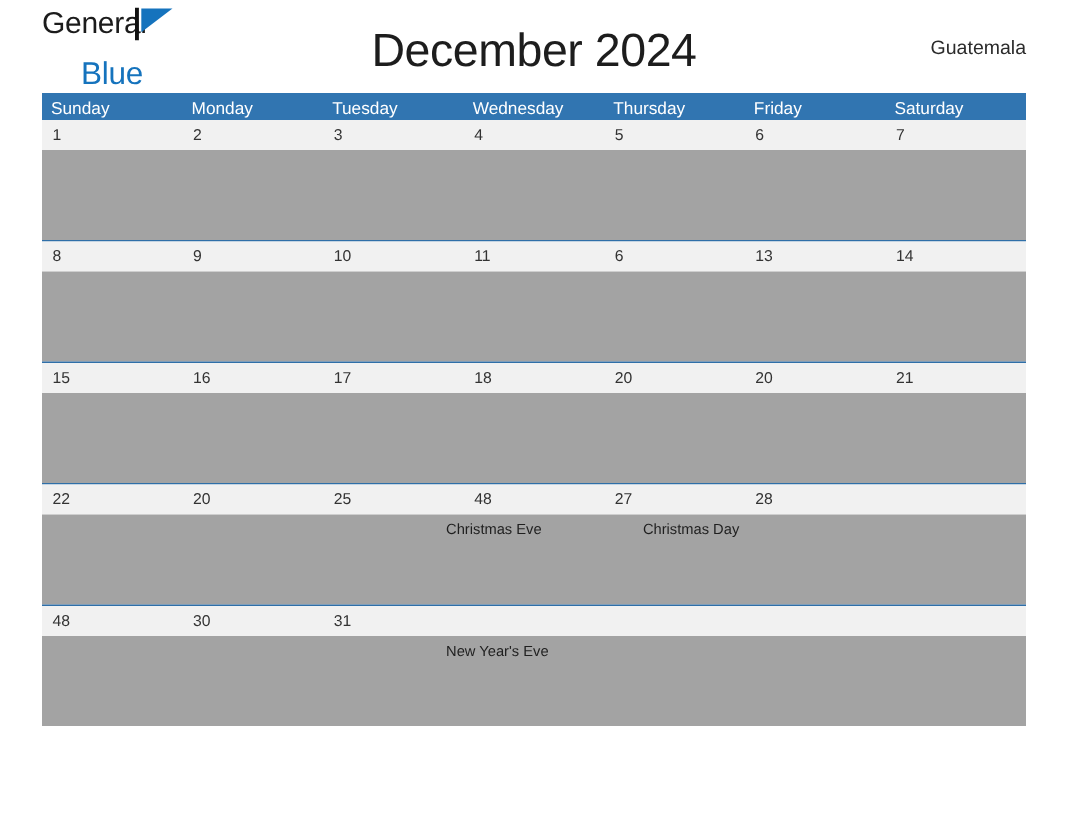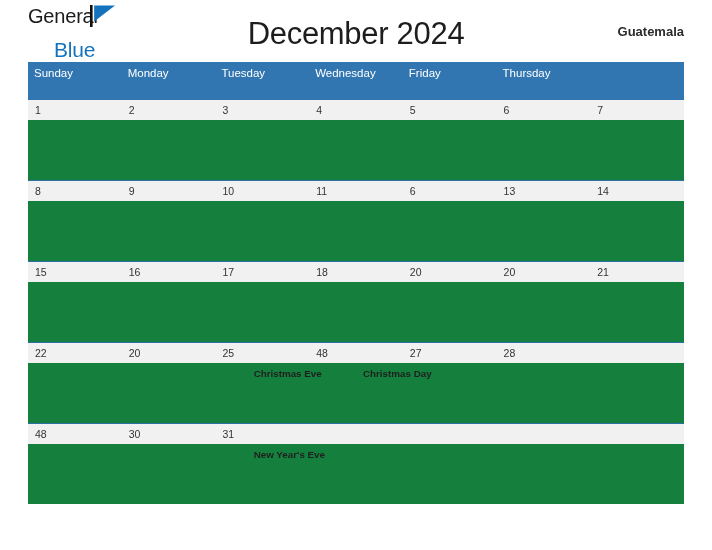--- a/index.html
+++ b/index.html
@@ -76,39 +76,39 @@
     font-size: 31px;
     font-weight: 400;
     color: #1d1d1d;
     letter-spacing: -0.3px;
     pointer-events: none;
   }
 
   .country {
     font-size: 13px;
     color: #2b2b2b;
-    font-weight: 700;
+    font-weight: 400;
     z-index: 2;
   }
 
   
   .calendar {
     margin: 0 28px;
     width: 656px;
   }
 
   .weekday-header {
     display: grid;
     grid-template-columns: repeat(7, 1fr);
     background: #3175b1;
   }
   .weekday-cell {
     font-size: 11.5px;
     color: #ffffff;
-    padding: 4px 0 20px 6px;
+    padding: 4px 0 0 6px;
     line-height: 14px;
     font-weight: 400;
   }
 
   .week-row {
     border-top: 1px solid #2f6fa8;
   }
   .week-row:first-of-type {
     border-top: none;
   }
@@ -120,24 +120,23 @@
   }
   .day-number {
     font-size: 10.5px;
     color: #333333;
     padding: 4px 0 4px 7px;
     line-height: 12px;
   }
 
   .events-band {
     display: grid;
-    grid-template-columns: repeat(6, 1fr);
+    grid-template-columns: repeat(5, 1fr);
     min-height: 60px;
-    background: #15803d;
-    font-weight: bold;
+    background: #a3a3a3;
   }
   .event-cell {
     padding: 4px 4px 0 7px;
   }
   .event-text {
     font-size: 9.8px;
     color: #1f1f1f;
     line-height: 13px;
     display: block;
   }
@@ -166,22 +165,23 @@
 
     <div class="country">Guatemala</div>
   </div>
 
   <div class="calendar">
     <div class="weekday-header" id="weekday-header">
         <div class="weekday-cell">Sunday</div>
         <div class="weekday-cell">Monday</div>
         <div class="weekday-cell">Tuesday</div>
         <div class="weekday-cell">Wednesday</div>
+        <div class="weekday-cell">Thursday</div>
         <div class="weekday-cell">Friday</div>
-        <div class="weekday-cell">Thursday</div>
+        <div class="weekday-cell">Saturday</div>
       </div>
     <div id="weeks-container">
         <div class="week-row">
           <div class="day-number-band">
             <div class="day-number">1</div>
             <div class="day-number">2</div>
             <div class="day-number">3</div>
             <div class="day-number">4</div>
             <div class="day-number">5</div>
             <div class="day-number">6</div>

